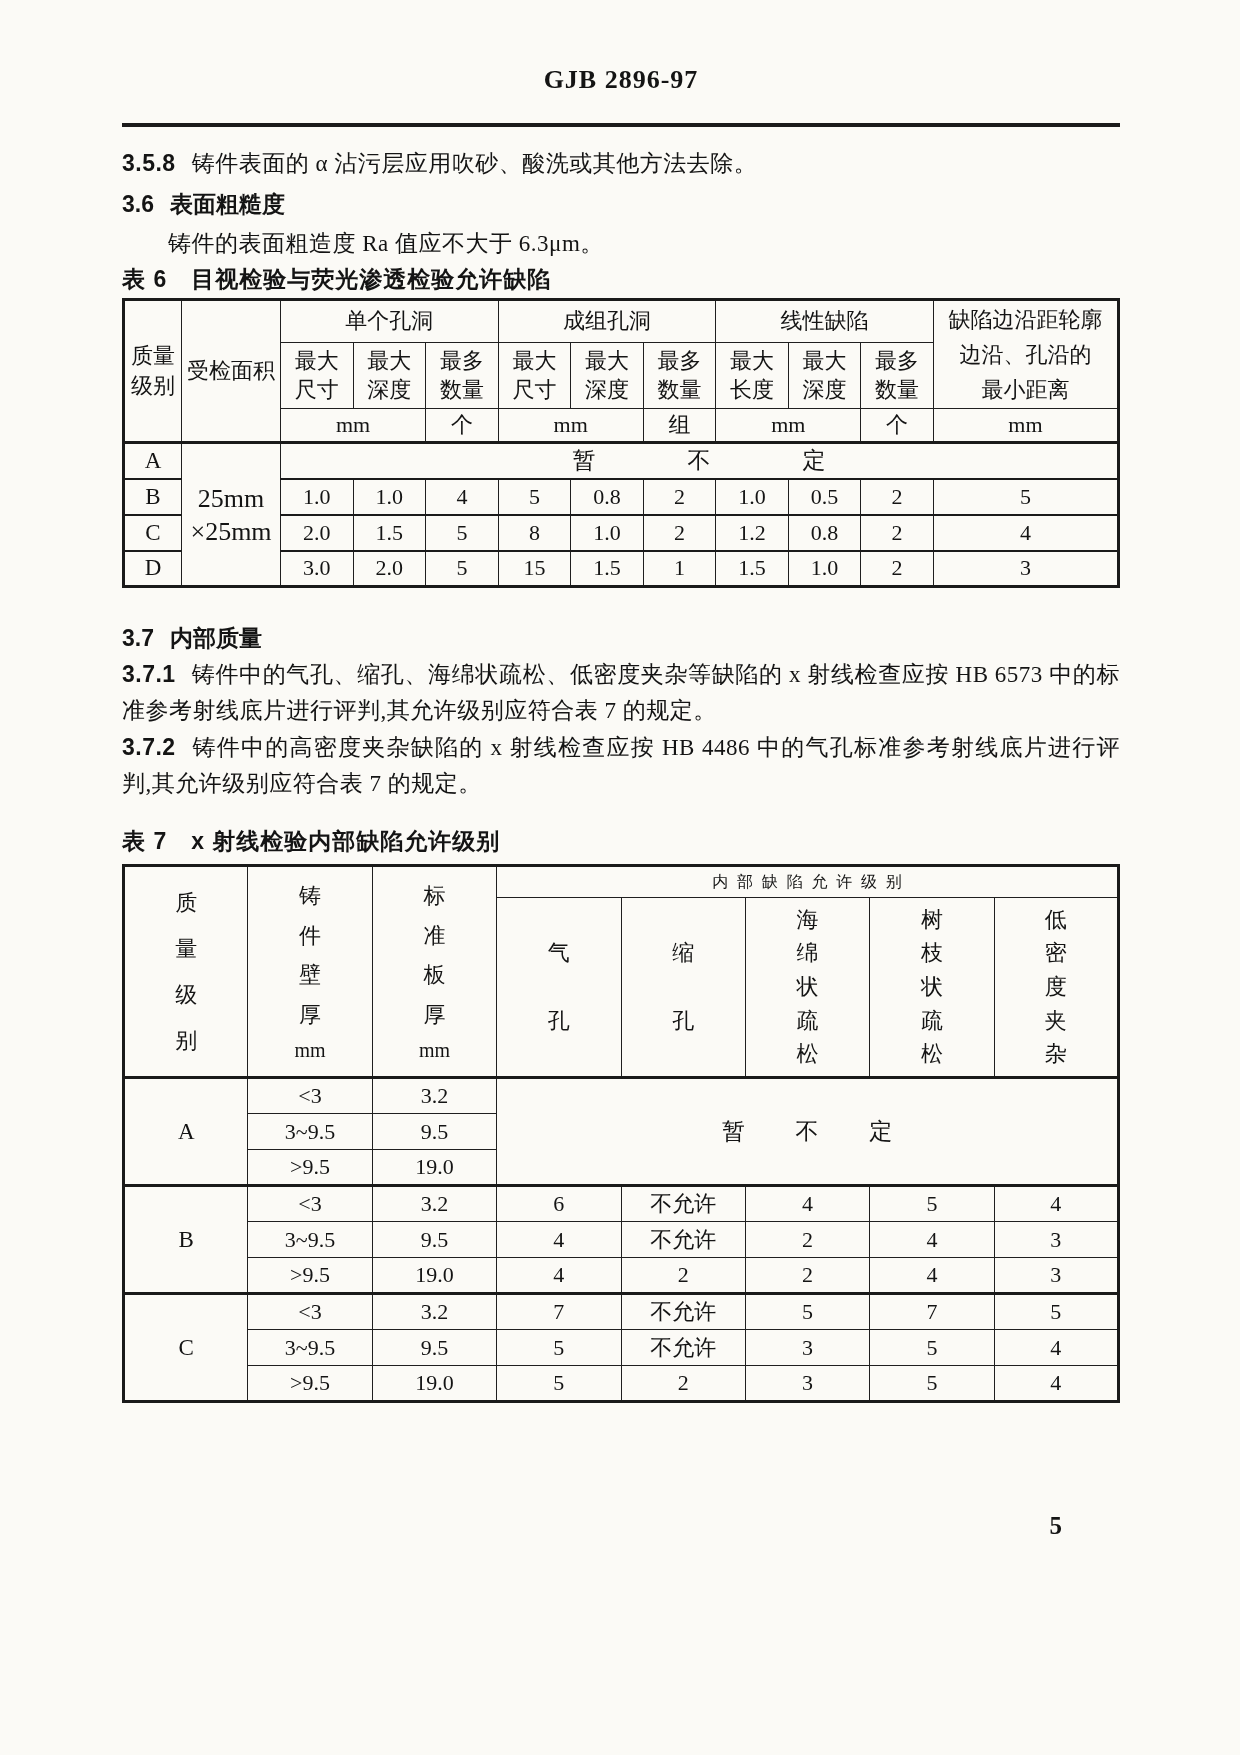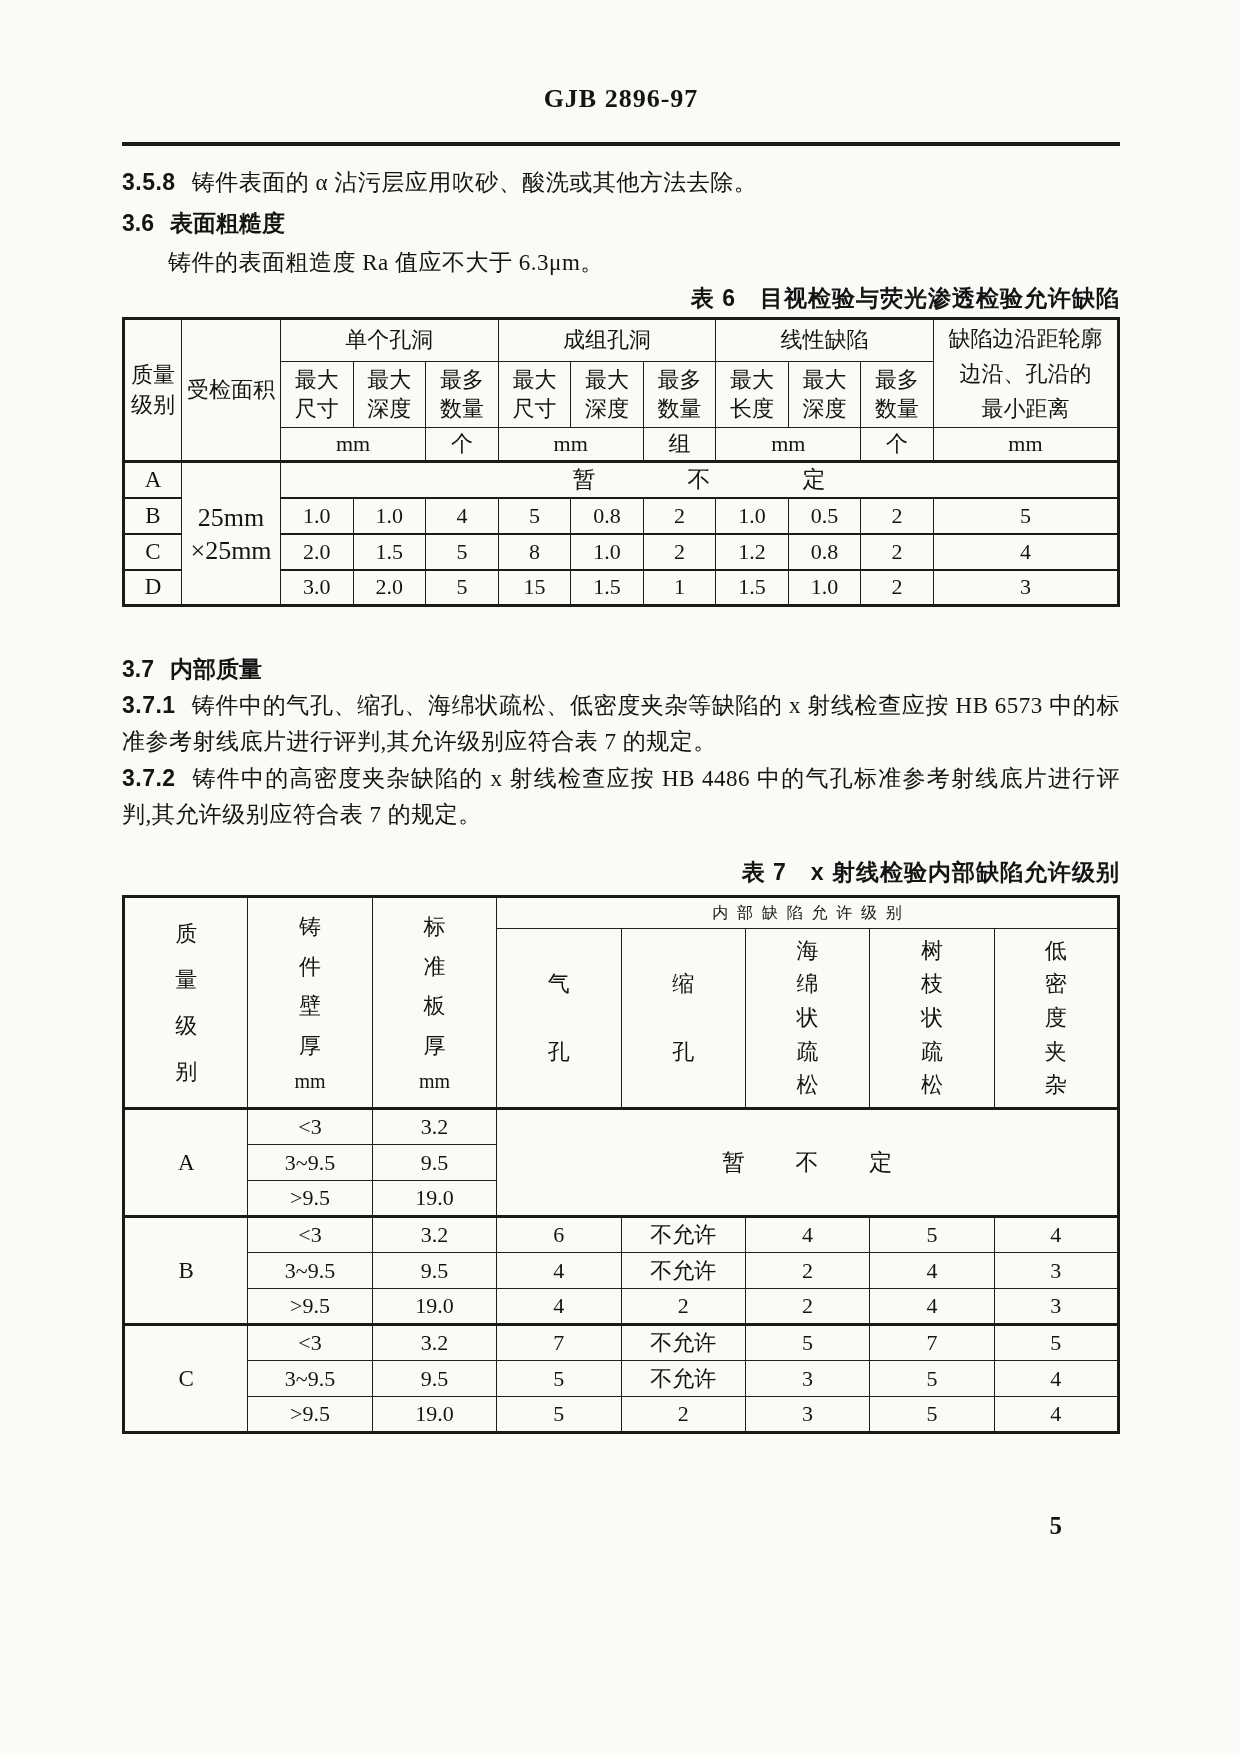--- a/index.html
+++ b/index.html
@@ -5,40 +5,40 @@
   * { margin:0; padding:0; box-sizing:border-box; }
   html, body { width:1240px; }
   body {
     width:1240px; height:1755px;
     background:#fbfaf6;
     color:#141414;
     font-family:"Liberation Serif", serif;
     position:relative;
     overflow:hidden;
   }
-  .page { padding:84px 120px 0 122px; }
+  .page { padding:65px 120px 0 122px; }
 
   .doc-code {
     text-align:center;
     font-weight:bold;
     font-size:26px;
     letter-spacing:1px;
     font-family:"Liberation Serif", serif;
   }
   .top-rule { height:4px; background:#1b1b1b; margin-top:28px; margin-bottom:16px; }
 
   p.bodytext { font-size:23px; line-height:40px; letter-spacing:0.5px; text-align:justify; }
   p.lh36 { line-height:36px; }
   .secnum { font-weight:bold; font-family:"Liberation Sans", sans-serif; margin-right:16px; }
   .sechead { font-size:23px; line-height:40px; font-weight:bold; font-family:"Liberation Sans", sans-serif; }
   .sechead.lh36 { line-height:36px; }
   .indent2 { text-indent:46px; }
 
   .tbl-title {
-    text-align:right; font-size:23px; font-weight:bold;
+    text-align:left; font-size:23px; font-weight:bold;
     font-family:"Liberation Sans", sans-serif;
     line-height:26px; margin:2px 0 6px 0; letter-spacing:1px;
   }
   .t7-title { margin:26px 0 10px 0; }
 
   table { border-collapse:collapse; width:100%; table-layout:fixed; }
   table { border:3px solid #1a1a1a; }
   td {
     border:1.5px solid #1f1f1f;
     text-align:center; vertical-align:middle;
@@ -215,21 +215,21 @@
       <td class="numcell">1.5</td>
       <td class="numcell">1</td>
       <td class="numcell">1.5</td>
       <td class="numcell">1.0</td>
       <td class="numcell">2</td>
       <td class="numcell">3</td>
     </tr>
   </tbody>
     </table>
 
-  <p class="sechead lh36" style="margin-top:44px;"><span class="secnum">3.7</span><span>内部质量</span></p>
+  <p class="sechead lh36" style="margin-top:32px;"><span class="secnum">3.7</span><span>内部质量</span></p>
 
   <p class="bodytext lh36"><span class="secnum">3.7.1</span><span>铸件中的气孔、缩孔、海绵状疏松、低密度夹杂等缺陷的 x 射线检查应按 HB 6573 中的标准参考射线底片进行评判,其允许级别应符合表 7 的规定。</span></p>
 
   <p class="bodytext lh36"><span class="secnum">3.7.2</span><span>铸件中的高密度夹杂缺陷的 x 射线检查应按 HB 4486 中的气孔标准参考射线底片进行评判,其允许级别应符合表 7 的规定。</span></p>
 
   <div class="tbl-title t7-title">表 7　x 射线检验内部缺陷允许级别</div>
 
   <table class="t7">
     <colgroup>
       <col style="width:12.5%">

